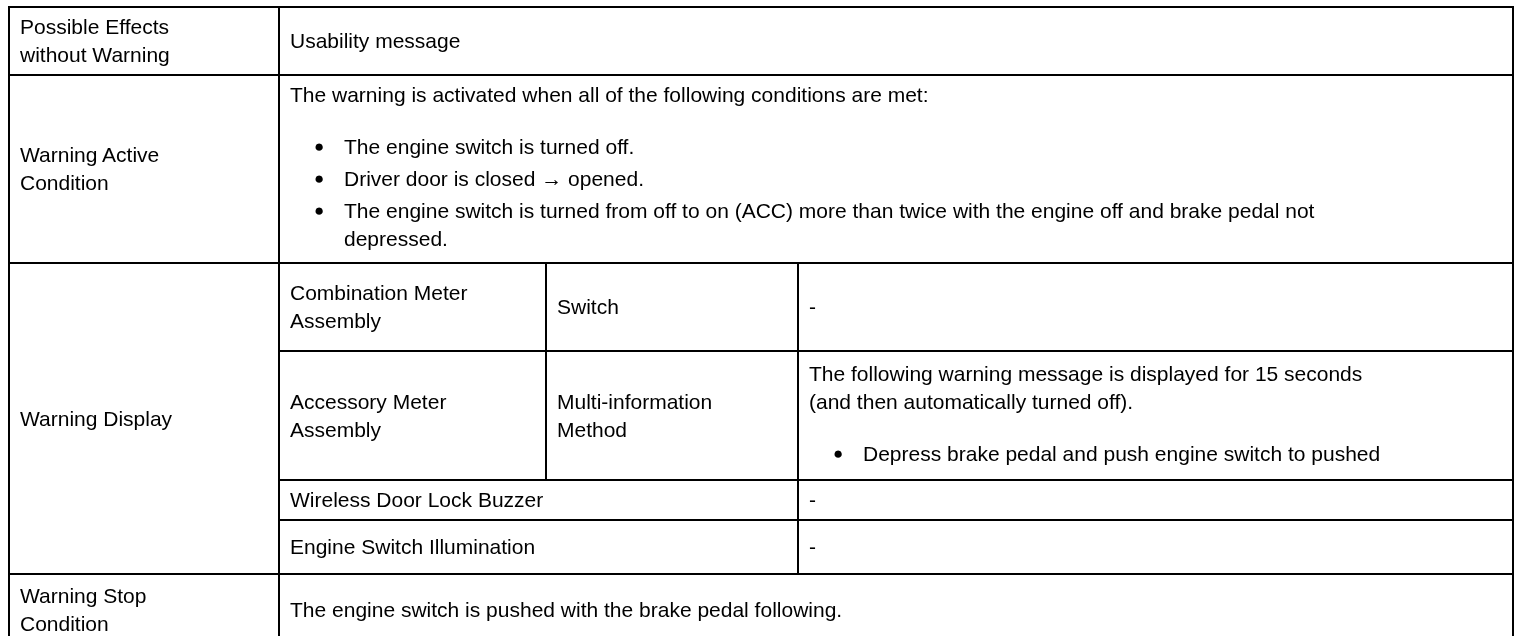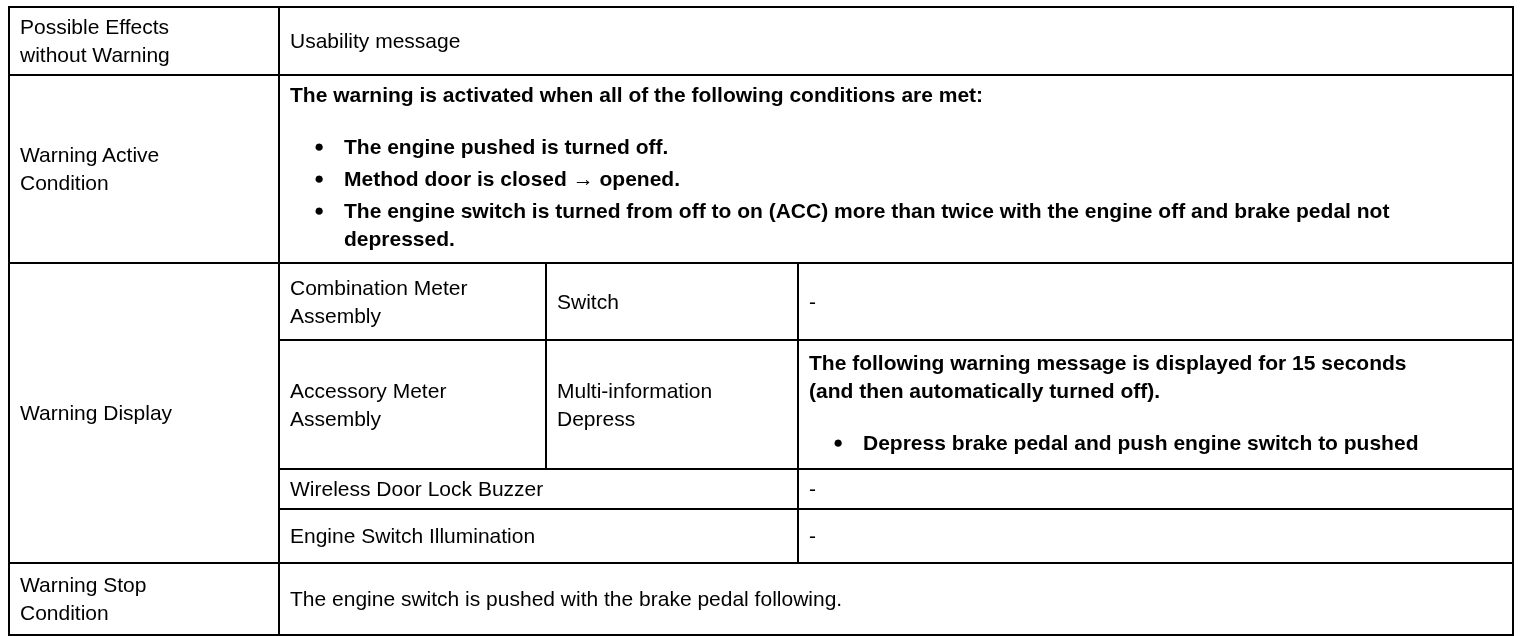--- a/index.html
+++ b/index.html
@@ -36,21 +36,20 @@
     box-sizing: border-box;
     overflow: hidden;
   }
   td.label-cell {
     white-space: pre-line;
     padding-left: 14px;
   }
   td.content-top {
     vertical-align: top;
     padding-top: 8px;
-    font-weight: bold;
   }
   .preline { white-space: pre-line; }
   ul.dot-list {
     list-style: none;
     margin: 24px 0 0 0;
     padding: 0 0 0 24px;
   }
   ul.dot-list li {
     display: flex;
     margin: 0 0 4px 0;
@@ -85,48 +84,48 @@
     </tr>
 
     <tr>
       <td class="label-cell" style="height:158px">Warning Active
 Condition</td>
       <td colspan="3" class="content-top">
         <div>The warning is activated when all of the following conditions are met:</div>
         <ul class="dot-list">
           <li>
             <span class="bullet">●</span>
-            <span class="li-text">The engine pushed is turned off.</span>
+            <span class="li-text">The engine switch is turned off.</span>
           </li>
           <li>
             <span class="bullet">●</span>
-            <span class="li-text">Method door is closed → opened.</span>
+            <span class="li-text">Driver door is closed → opened.</span>
           </li>
           <li>
             <span class="bullet">●</span>
             <span class="li-text">The engine switch is turned from off to on (ACC) more than twice with the engine off and brake pedal not
 depressed.</span>
           </li>
         </ul>
       </td>
     </tr>
 
     <tr>
       <td class="label-cell" rowspan="4">Warning Display</td>
-      <td class="preline" style="height:77px">Combination Meter
+      <td class="preline" style="height:88px">Combination Meter
 Assembly</td>
       <td class="preline">Switch</td>
       <td>-</td>
     </tr>
 
     <tr>
       <td class="preline" style="height:129px">Accessory Meter
 Assembly</td>
       <td class="preline">Multi-information
-Depress</td>
+Method</td>
       <td class="content-top">
         <div class="preline">The following warning message is displayed for 15 seconds
 (and then automatically turned off).</div>
         <ul class="dot-list">
           <li>
             <span class="bullet">●</span>
             <span class="li-text">Depress brake pedal and push engine switch to pushed</span>
           </li>
         </ul>
       </td>

